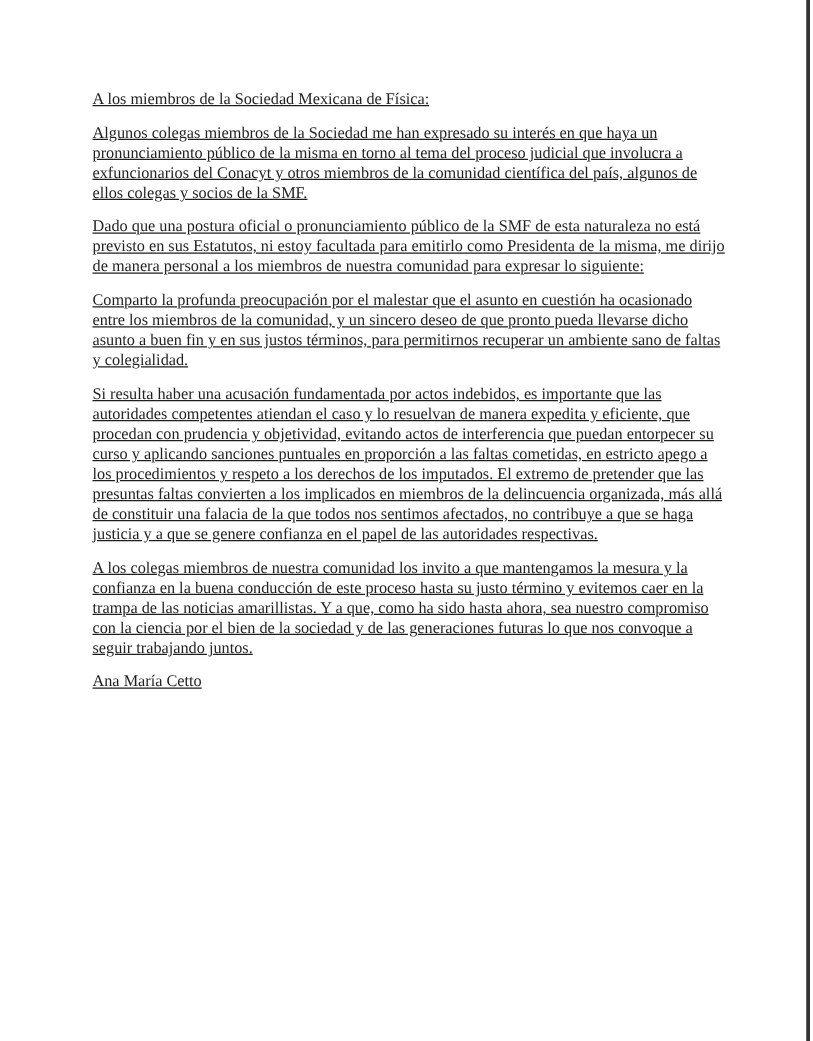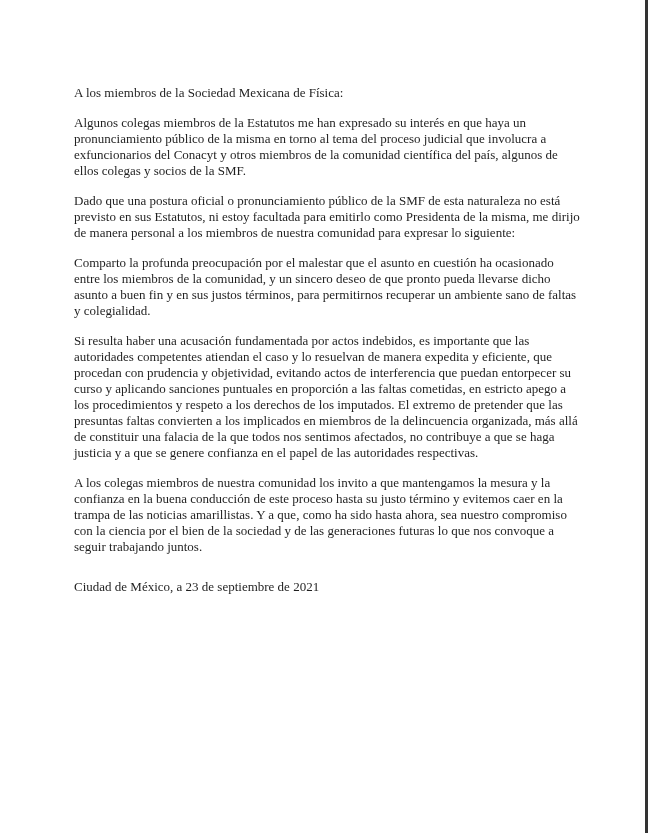--- a/index.html
+++ b/index.html
@@ -18,41 +18,42 @@
     position: absolute;
     left: 74px;
     top: 71px;
     width: 507px;
     font-size: 13px;
     line-height: 16px;
     color: #1f1f1f;
     text-align: left;
   }
   .letter p {
-    margin: 14px 0 11px 0;
+    margin: 0 0 11px 0;
     padding: 0;
+    text-decoration: underline;
   }
   .letter p.date-gap {
     margin-top: 24px;
   }
   .edge-line {
     position: absolute;
     top: 0;
     right: 2px;
     width: 3px;
     height: 833px;
     background: #333333;
   }
 </style>
 </head>
 <body style="background: rgb(255, 255, 255);">
 
 <div class="letter" style="color: rgb(31, 31, 31);">
   <p>A los miembros de la Sociedad Mexicana de Física:</p>
-  <p>Algunos colegas miembros de la Estatutos me han expresado su interés en que haya un pronunciamiento público de la misma en torno al tema del proceso judicial que involucra a exfuncionarios del Conacyt y otros miembros de la comunidad científica del país, algunos de ellos colegas y socios de la SMF.</p>
+  <p>Algunos colegas miembros de la Sociedad me han expresado su interés en que haya un pronunciamiento público de la misma en torno al tema del proceso judicial que involucra a exfuncionarios del Conacyt y otros miembros de la comunidad científica del país, algunos de ellos colegas y socios de la SMF.</p>
   <p>Dado que una postura oficial o pronunciamiento público de la SMF de esta naturaleza no está previsto en sus Estatutos, ni estoy facultada para emitirlo como Presidenta de la misma, me dirijo de manera personal a los miembros de nuestra comunidad para expresar lo siguiente:</p>
   <p>Comparto la profunda preocupación por el malestar que el asunto en cuestión ha ocasionado entre los miembros de la comunidad, y un sincero deseo de que pronto pueda llevarse dicho asunto a buen fin y en sus justos términos, para permitirnos recuperar un ambiente sano de faltas y colegialidad.</p>
   <p>Si resulta haber una acusación fundamentada por actos indebidos, es importante que las autoridades competentes atiendan el caso y lo resuelvan de manera expedita y eficiente, que procedan con prudencia y objetividad, evitando actos de interferencia que puedan entorpecer su curso y aplicando sanciones puntuales en proporción a las faltas cometidas, en estricto apego a los procedimientos y respeto a los derechos de los imputados. El extremo de pretender que las presuntas faltas convierten a los implicados en miembros de la delincuencia organizada, más allá de constituir una falacia de la que todos nos sentimos afectados, no contribuye a que se haga justicia y a que se genere confianza en el papel de las autoridades respectivas.</p>
   <p>A los colegas miembros de nuestra comunidad los invito a que mantengamos la mesura y la confianza en la buena conducción de este proceso hasta su justo término y evitemos caer en la trampa de las noticias amarillistas. Y a que, como ha sido hasta ahora, sea nuestro compromiso con la ciencia por el bien de la sociedad y de las generaciones futuras lo que nos convoque a seguir trabajando juntos.</p>
-  <p class="date-gap">Ciudad de México, a 23 de septiembre de 2021</p>
+  <p>Ana María Cetto</p>
 </div>
 
 <div class="edge-line" style="background: rgb(51, 51, 51);"></div>
 
 </body></html>

